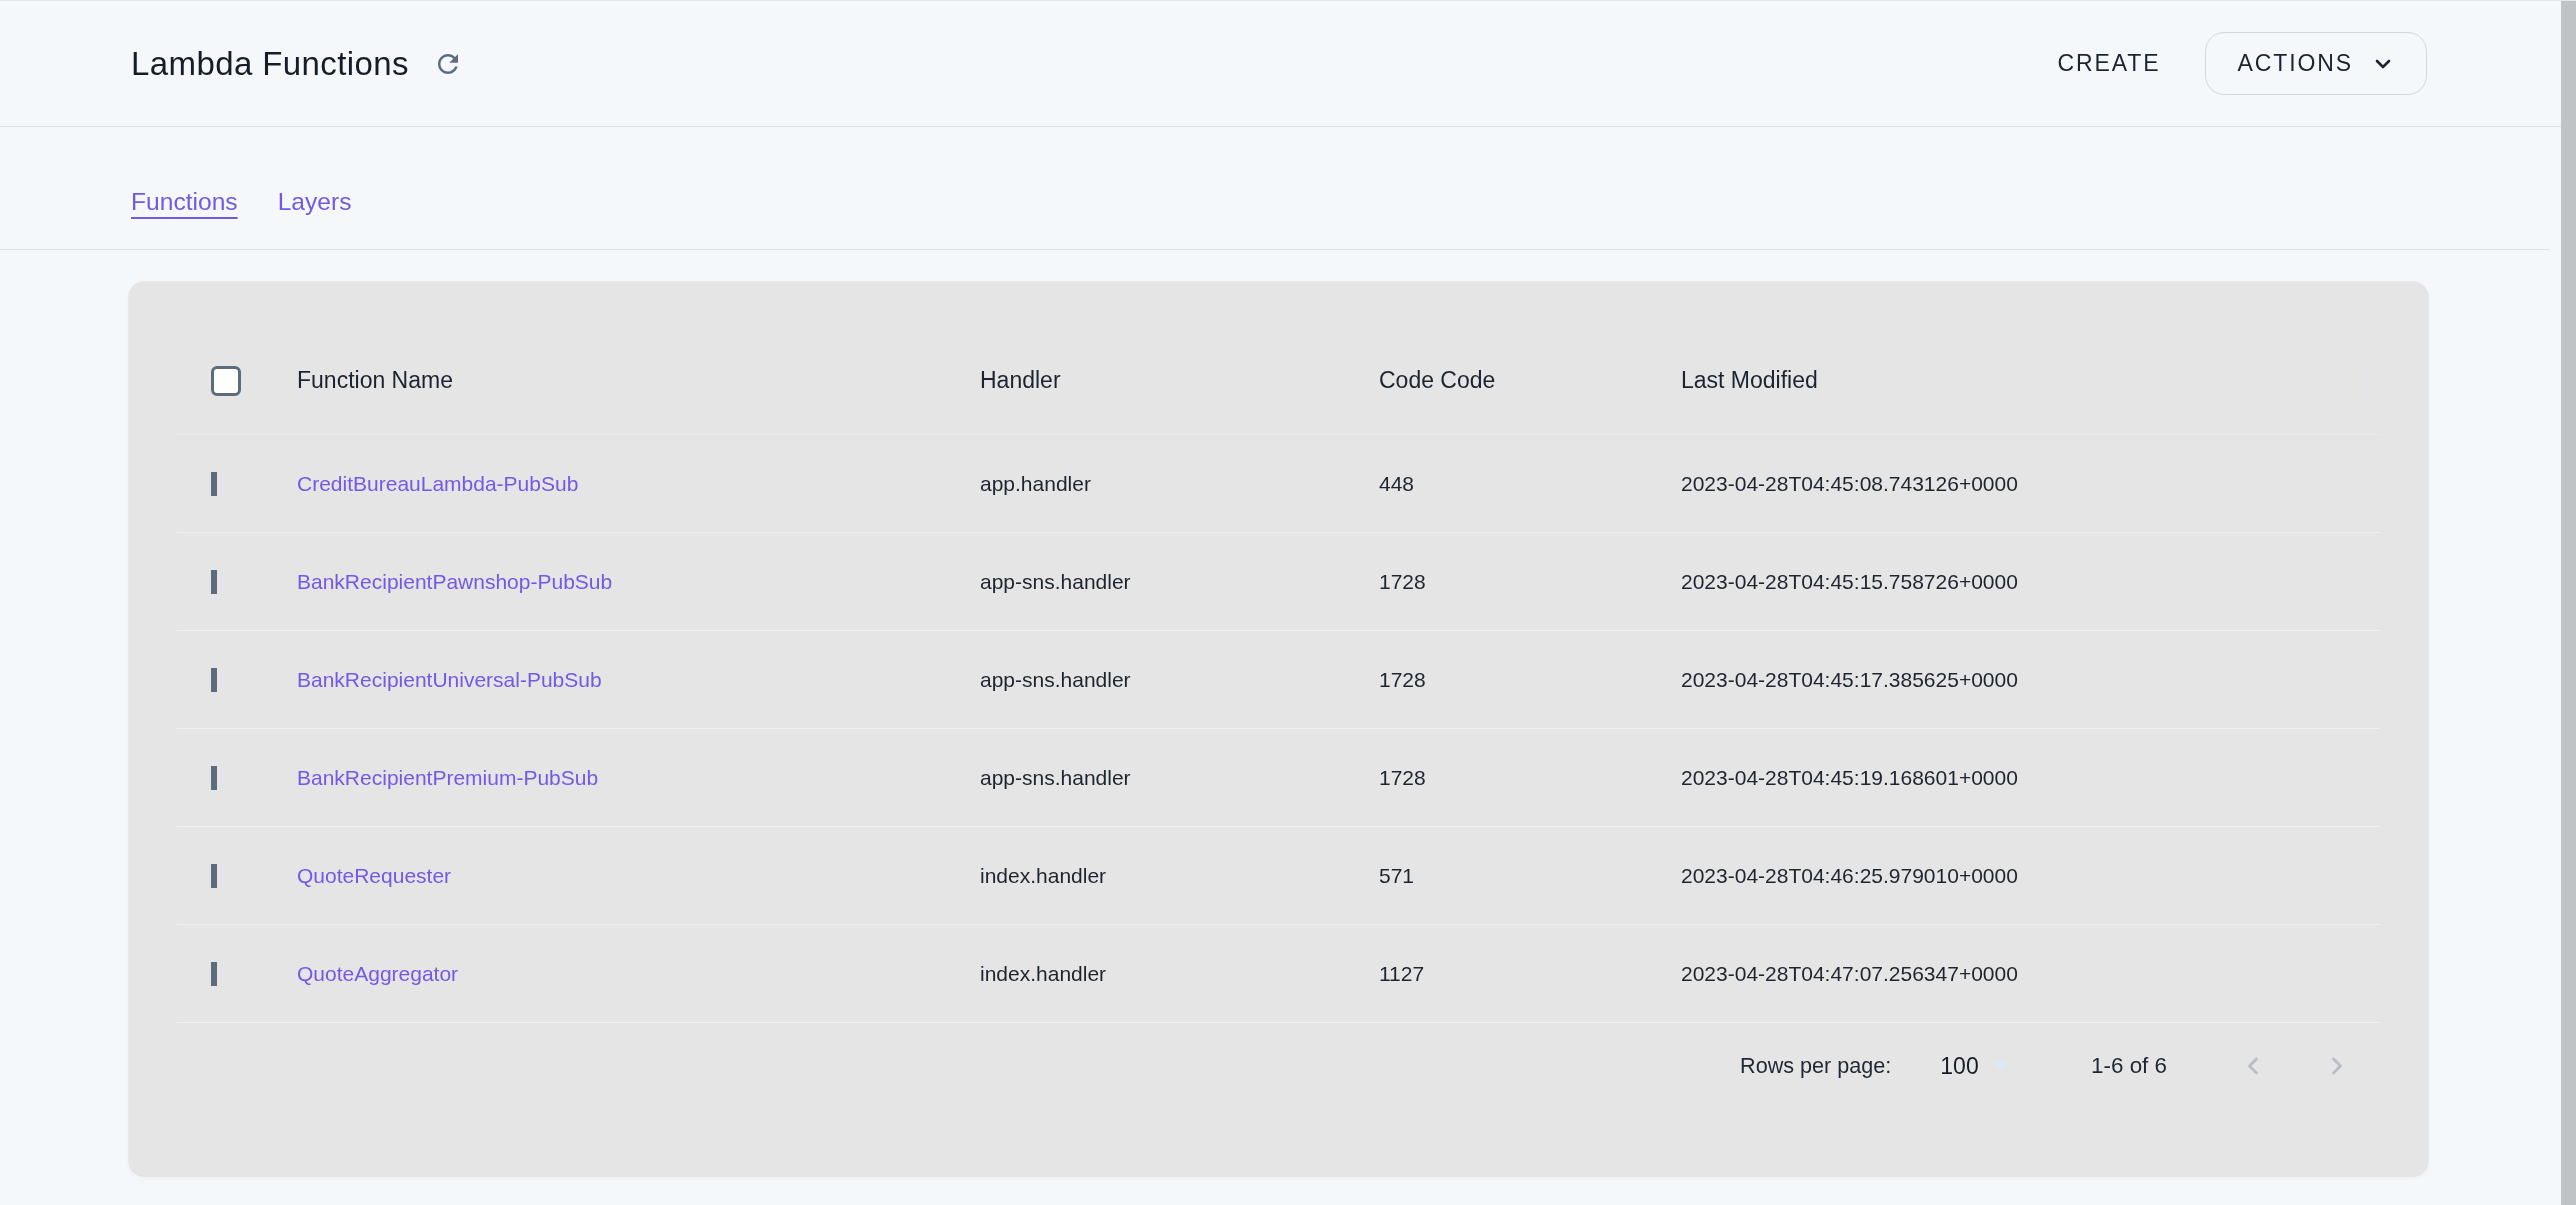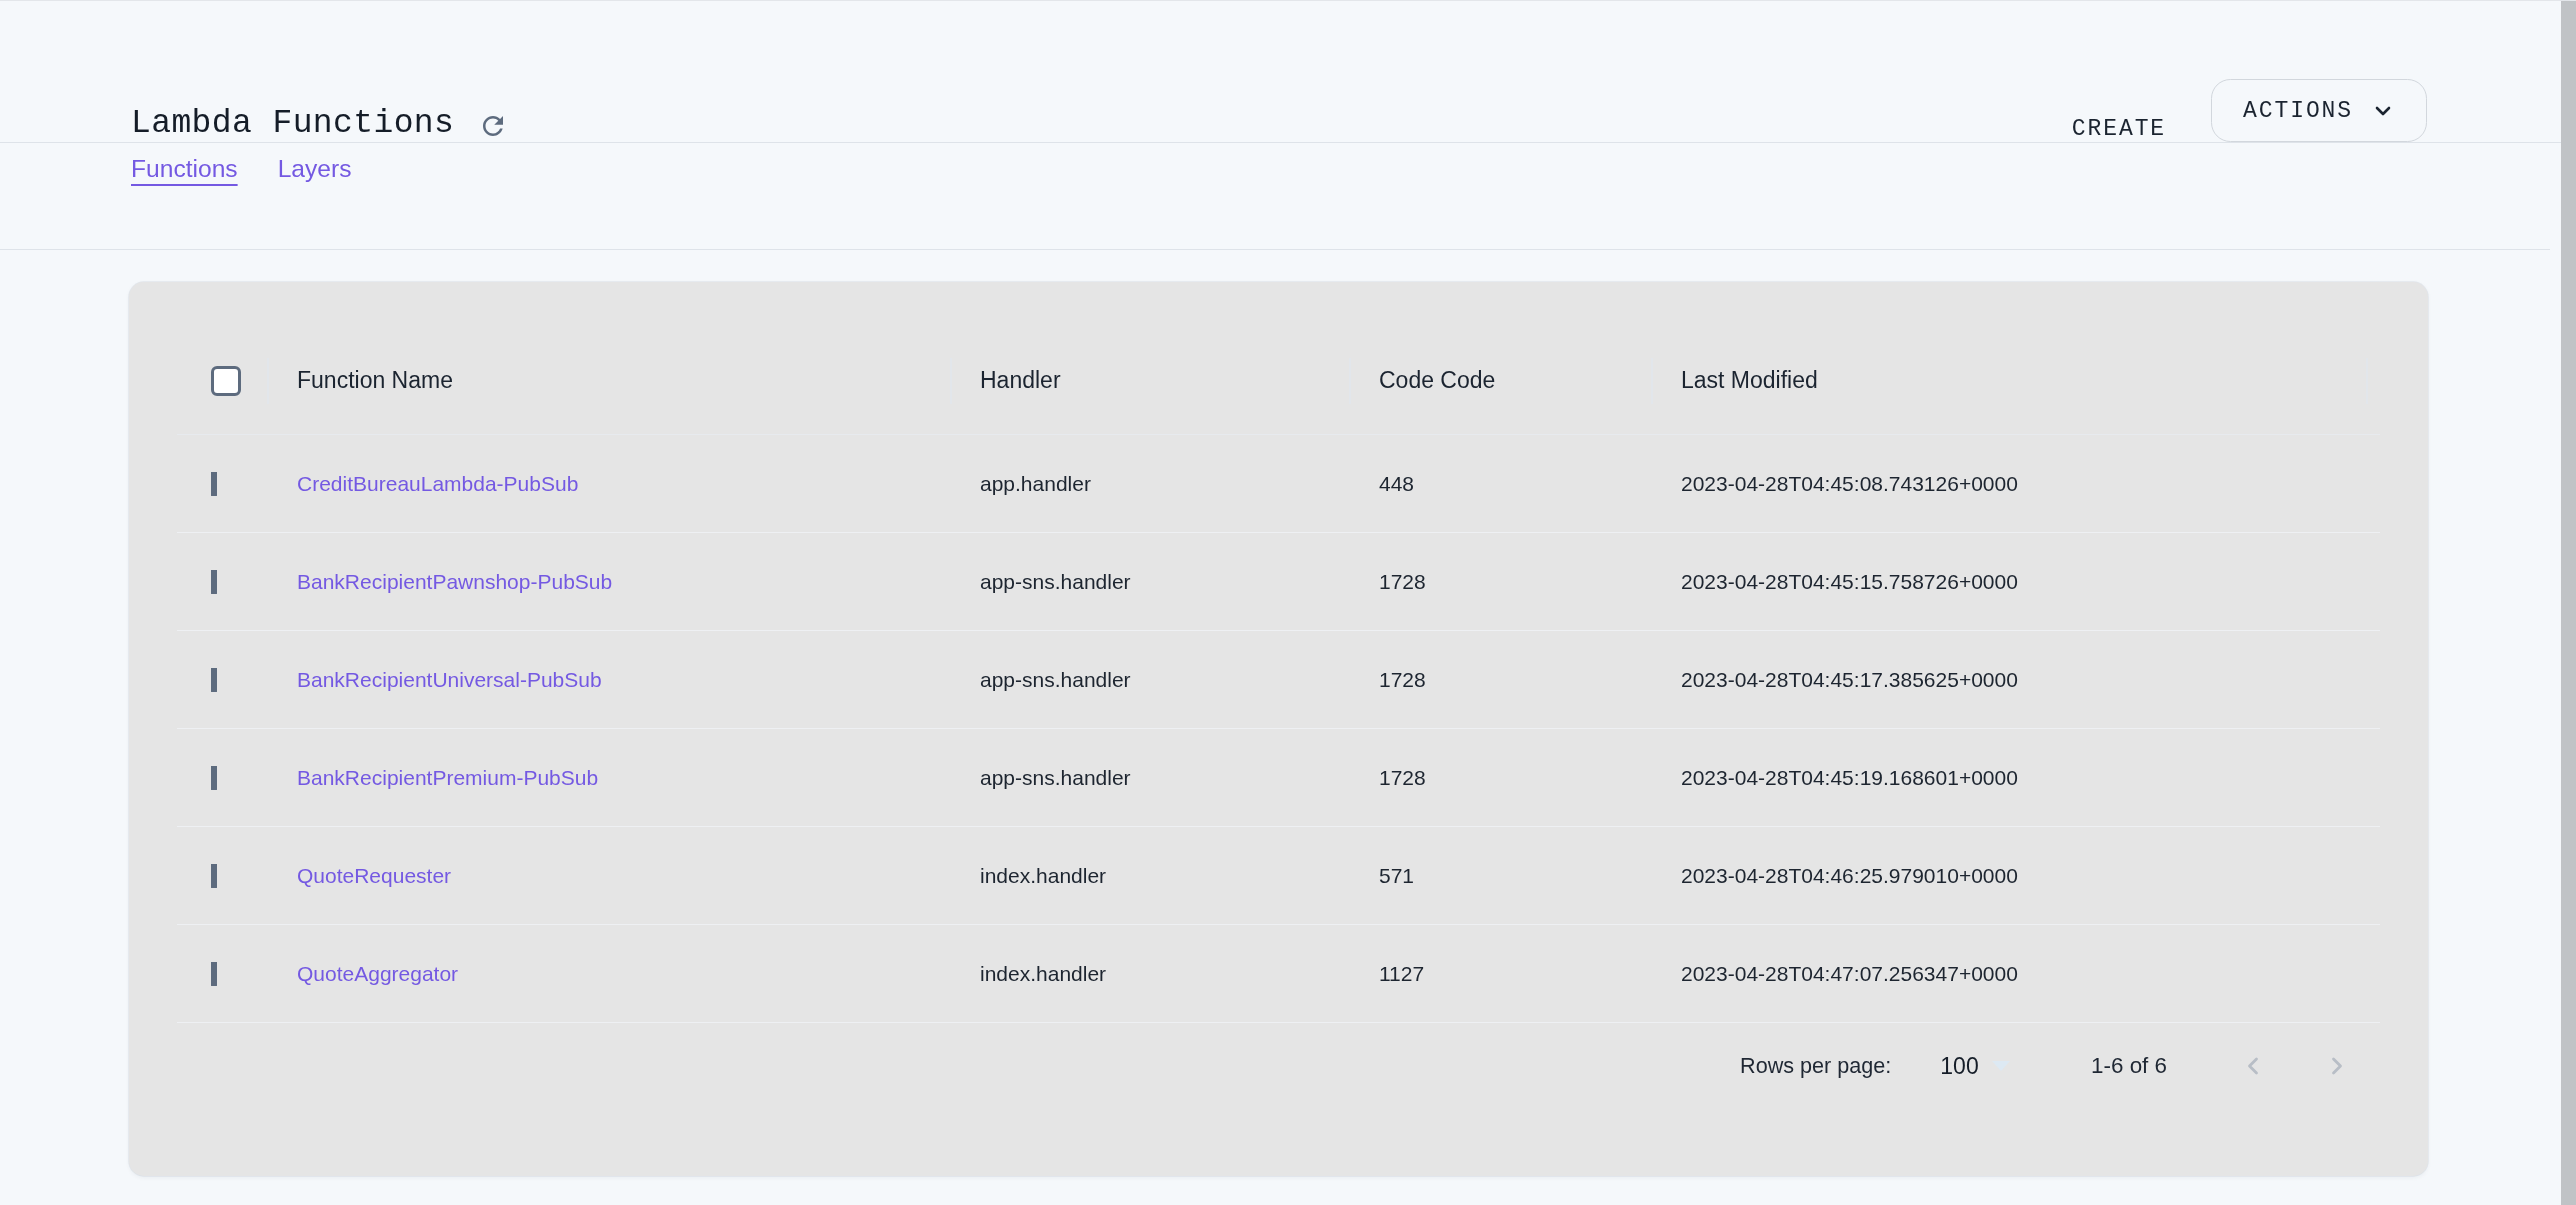--- a/index.html
+++ b/index.html
@@ -3,23 +3,23 @@
 <meta charset="utf-8">
 <style>
   html,body{margin:0;padding:0;background:#eceff3;}
   .page{
     position:relative;width:2576px;height:1206px;overflow:hidden;
     background:#f5f8fb;font-family:"Liberation Sans",sans-serif;
     border-top:1.5px solid #e3e6ea;box-sizing:border-box;
   }
   
   .topbar{
-    position:absolute;top:0;left:0;right:15px;height:142px;
-    display:flex;align-items:flex-end;box-sizing:border-box;
-    padding:0 134px 0 131px;border-bottom:1.5px solid #dee3e9;font-family:Liberation Mono, monospace;
+    position:absolute;top:0;left:0;right:15px;height:126px;
+    display:flex;align-items:center;box-sizing:border-box;
+    padding:0 134px 0 131px;border-bottom:1.5px solid #dee3e9;
   }
   .page-title{font-size:33px;color:#151d28;letter-spacing:0.4px;}
   .refresh-btn{
     margin-left:22.4px;width:33px;height:33px;border:none;background:transparent;
     display:flex;align-items:center;justify-content:center;cursor:pointer;padding:0;
   }
   .topbar-spacer{flex:1;}
   .create-btn{
     background:transparent;border:none;cursor:pointer;
     font-family:inherit;font-size:23px;font-weight:500;letter-spacing:1.9px;
@@ -27,21 +27,21 @@
   }
   .actions-btn{
     background:transparent;cursor:pointer;height:63px;padding:0 31px;
     border:1.5px solid #d2d7dd;border-radius:19.4px;
     display:flex;align-items:center;gap:18px;
     font-family:inherit;font-size:23px;font-weight:500;letter-spacing:1.9px;color:#1b2430;
   }
   
   .tabbar{
     position:absolute;top:154px;left:0;right:26px;height:95px;
-    display:flex;gap:40px;box-sizing:border-box;
+    display:flex;align-items:center;gap:40px;box-sizing:border-box;
     padding-left:131px;border-bottom:1.5px solid #dee3e9;
   }
   .tab{
     font-size:24.6px;color:#7459e2;text-decoration:none;cursor:pointer;
     background:none;border:none;padding:0;font-family:inherit;
   }
   .tab.active{text-decoration:underline;text-underline-offset:6.7px;text-decoration-thickness:2.2px;}
   
   .card{
     position:absolute;left:129px;top:281px;width:2299px;height:894px;

